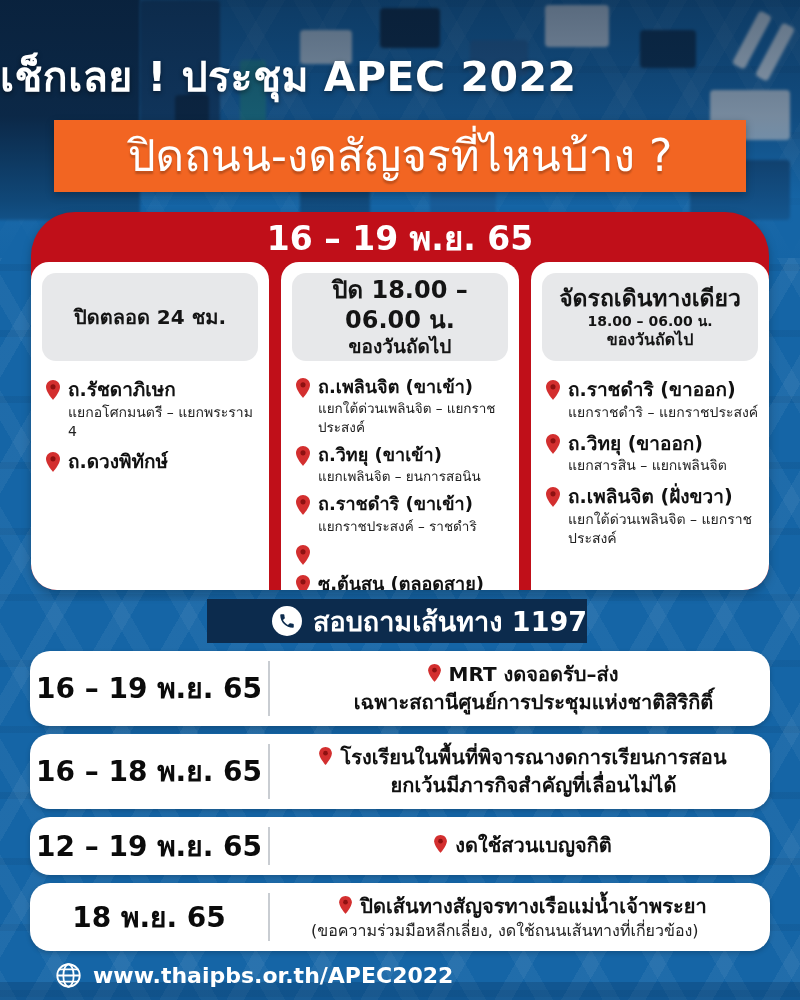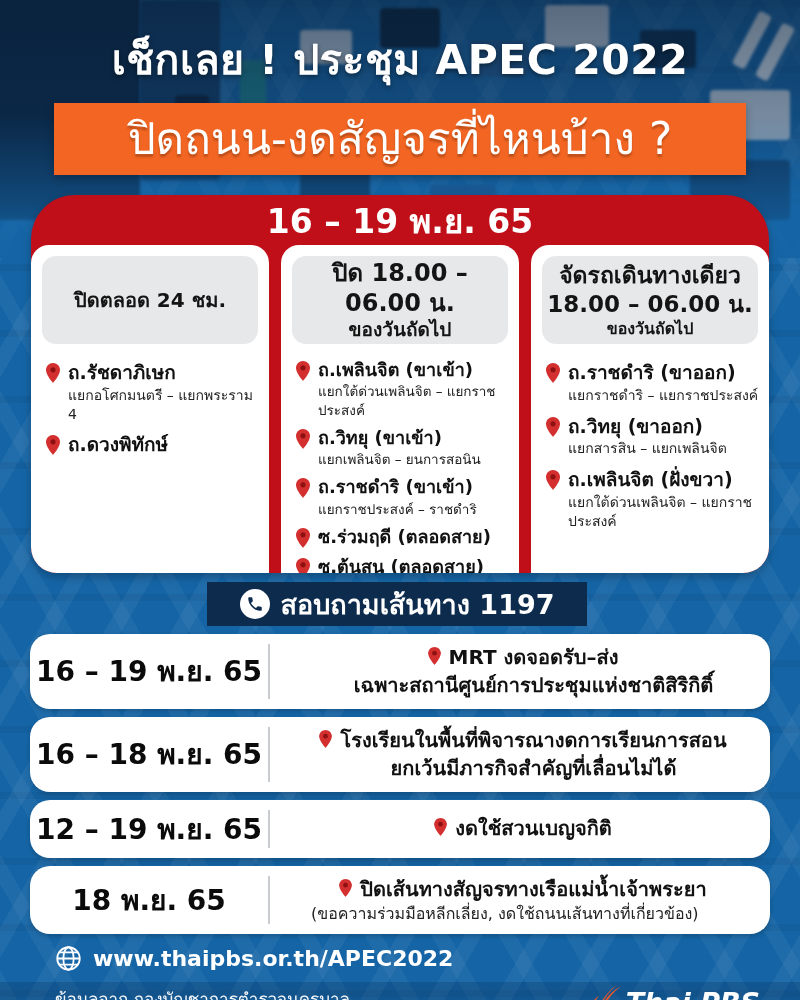--- a/index.html
+++ b/index.html
@@ -19,21 +19,21 @@
   
   .photo{position:absolute;top:0;left:0;width:800px;height:258px;overflow:hidden;}
   .photo .shape{position:absolute;border-radius:4px;filter:blur(1.5px);}
   .photo .overlay{
     position:absolute;inset:0;border-radius:0;filter:none;
     background:linear-gradient(180deg, rgba(9,33,60,.62) 0%, rgba(13,45,80,.45) 45%, rgba(21,101,166,.55) 78%, #1565a6 100%);
   }
   
   .content{position:relative;z-index:2;}
   .title{
-    margin:0;padding-top:27px;text-align:center;
+    margin:0;padding-top:44px;text-align:left;
     color:#fff;font-size:41px;font-weight:bold;letter-spacing:.5px;
     text-shadow:0 2px 5px rgba(0,0,0,.45);
   }
   .orange-banner{
     margin:11px auto 0;width:692px;height:72px;background:#f26522;
     display:flex;align-items:center;justify-content:center;
     box-shadow:0 3px 8px rgba(0,0,0,.28);
   }
   .orange-banner span{
     color:#fff;font-size:44px;font-weight:normal;line-height:1;
@@ -55,35 +55,35 @@
   .col-head{
     margin:11px 11px 6px;background:#e7e8ea;border-radius:14px;height:88px;flex-shrink:0;
     display:flex;flex-direction:column;align-items:center;justify-content:center;text-align:center;
     color:#141414;line-height:1.25;
   }
   .col-head div{font-weight:bold;}
   .col0 .col-head .hl-0{font-size:20px;}
   .col1 .col-head .hl-0{font-size:24px;}
   .col1 .col-head .hl-1{font-size:19px;}
   .col2 .col-head .hl-0{font-size:23px;}
-  .col2 .col-head .hl-1{font-size:23px;}
+  .col2 .col-head .hl-1{font-size:14px;}
   .col2 .col-head .hl-2{font-size:16px;}
   .items{padding:10px 6px 6px 15px;display:flex;flex-direction:column;gap:9px;justify-content:flex-end;}
   .col1 .items{gap:7px;padding-top:8px;}
   .item{display:flex;gap:8px;align-items:flex-start;}
   .item .pin{flex-shrink:0;margin-top:3px;line-height:0;}
   .item .pin svg{width:14px;height:20px;}
   .item-name{font-size:19px;font-weight:bold;color:#111;line-height:1.3;}
   .item-detail{font-size:14px;color:#222;line-height:1.35;margin-top:1px;}
   .col1 .item-name{font-size:18px;}
   .col1 .item-detail{font-size:13.5px;}
   
   .hotline{
     margin:9px 0 0 207px;width:380px;height:44px;background:#0c2b4d;
-    display:flex;align-items:center;justify-content:center;gap:11px;
+    display:flex;align-items:center;justify-content:flex-end;gap:11px;
     color:#fff;font-size:27px;font-weight:bold;
   }
   .phone-circle{
     width:30px;height:30px;border-radius:50%;background:#fff;flex-shrink:0;
     display:flex;align-items:center;justify-content:center;line-height:0;
   }
   .phone-circle svg{width:18px;height:18px;}
   
   .timeline{margin:8px auto 0;width:740px;display:flex;flex-direction:column;gap:8px;}
   .t-row{
@@ -204,23 +204,20 @@
                 <div class="item-text">
                   <div class="item-name">ถ.ราชดำริ (ขาเข้า)</div>
                   <div class="item-detail">แยกราชประสงค์ – ราชดำริ</div>
                 </div>
               </div>
               <div class="item">
                 <span class="pin"><svg viewBox="0 0 24 34">
                     <path d="M12 0C5.4 0 0 5.4 0 12c0 9 12 22 12 22s12-13 12-22C24 5.4 18.6 0 12 0z" fill="#d32f2f"></path>
                     <circle cx="12" cy="11.6" r="4.4" fill="#8e1111"></circle>
                   </svg></span>
-                <div class="item-text">
-                  <div class="item-name">ซ.ร่วมฤดี (ตลอดสาย)</div>
-                </div>
               </div>
               <div class="item">
                 <span class="pin"><svg viewBox="0 0 24 34">
                     <path d="M12 0C5.4 0 0 5.4 0 12c0 9 12 22 12 22s12-13 12-22C24 5.4 18.6 0 12 0z" fill="#d32f2f"></path>
                     <circle cx="12" cy="11.6" r="4.4" fill="#8e1111"></circle>
                   </svg></span>
                 <div class="item-text">
                   <div class="item-name">ซ.ต้นสน (ตลอดสาย)</div>
                 </div>
               </div>

